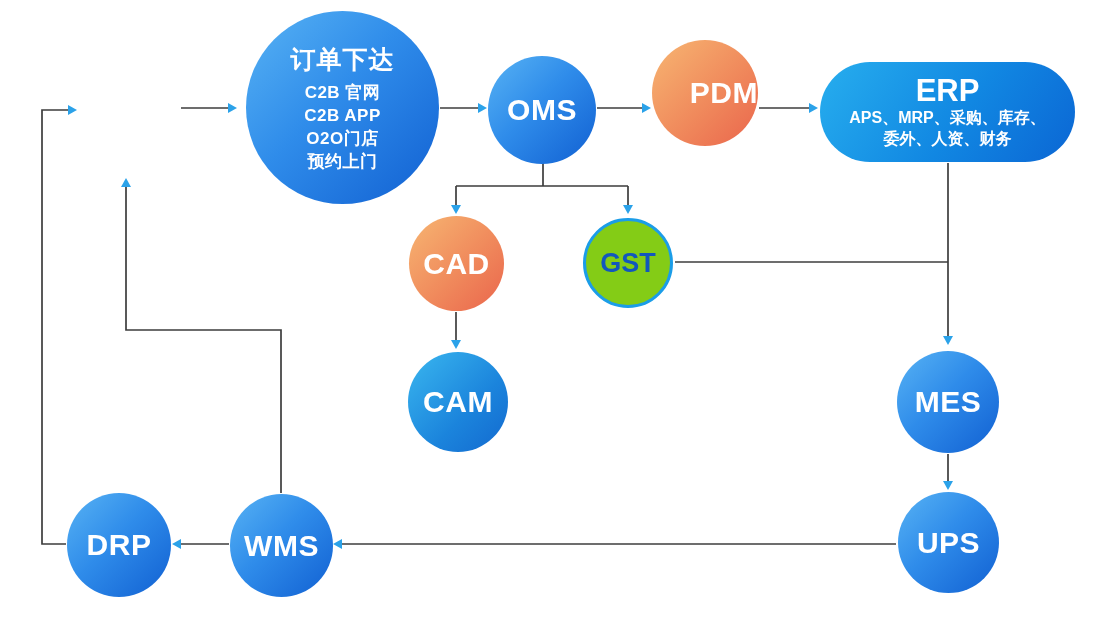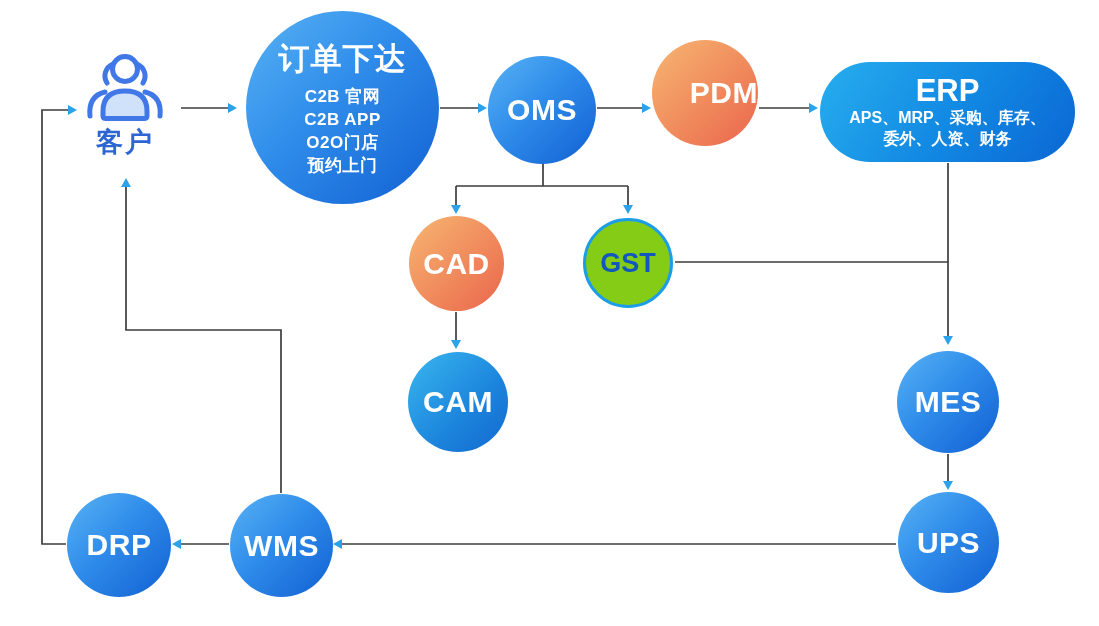--- a/index.html
+++ b/index.html
@@ -10,21 +10,21 @@
   .circle{border-radius:50%;color:#ffffff;font-weight:bold;text-align:center;}
   .blue-grad{background:linear-gradient(135deg,#58b3f4 0%,#2f8cea 45%,#1160d2 100%);}
   .cyan-grad{background:linear-gradient(135deg,#3ab7ef 0%,#1b84dc 60%,#1369cf 100%);}
   .orange-grad{background:linear-gradient(135deg,#f7b672 0%,#f08a5c 55%,#ea654c 100%);}
   .lbl3{font-size:30px;font-weight:bold;letter-spacing:0.5px;}
 
   .n-customer{left:66px;top:54px;width:118px;}
   .customer-label{font-size:27px;font-weight:bold;color:#2d65d3;margin-top:2px;letter-spacing:2px;}
 
   .n-order{left:246px;top:11px;width:193px;height:193px;}
-  .order-title{font-size:31px;font-weight:bold;margin-bottom:5px;letter-spacing:1px;}
+  .order-title{font-size:25px;font-weight:bold;margin-bottom:5px;letter-spacing:1px;}
   .order-line{font-size:17px;font-weight:bold;line-height:23px;letter-spacing:0.5px;}
 
   .n-oms{left:488px;top:56px;width:108px;height:108px;}
   .n-pdm{left:652px;top:40px;width:106px;height:106px;align-items:flex-end;}
 
   .n-erp{left:820px;top:62px;width:255px;height:100px;border-radius:50px;color:#fff;
          background:linear-gradient(125deg,#27aeee 0%,#1187e2 55%,#0b66d4 100%);}
   .erp-title{font-size:31px;font-weight:bold;line-height:32px;}
   .erp-sub{font-size:16px;font-weight:bold;line-height:21px;}
 
@@ -69,33 +69,20 @@
       <polygon points="451,205 461,205 456,214"></polygon>
       <polygon points="623,205 633,205 628,214"></polygon>
       <polygon points="451,340 461,340 456,349"></polygon>
       <polygon points="943,336 953,336 948,345"></polygon>
       <polygon points="943,481 953,481 948,490"></polygon>
       <polygon points="342,539 342,549 333,544"></polygon>
       <polygon points="181,539 181,549 172,544"></polygon>
     </g>
   </svg>
 
-  <div class="node n-customer">
-    <svg width="96" height="68" viewBox="0 0 96 68" xmlns="http://www.w3.org/2000/svg">
-      <g stroke="#4078e8" stroke-width="5" stroke-linecap="round" fill="none">
-        <path d="M13,62 Q11,42 28,38"></path>
-        <path d="M83,62 Q85,42 68,38"></path>
-        <path d="M30,29 A13,13 0 0 1 36,10"></path>
-        <path d="M66,29 A13,13 0 0 0 60,10"></path>
-      </g>
-      <path d="M26,62 V57 Q26,37 48,37 Q70,37 70,57 V62 Q70,64.5 67,64.5 H29 Q26,64.5 26,62 Z" fill="#cfe2fa" stroke="#4078e8" stroke-width="5" stroke-linejoin="round"></path>
-      <circle cx="48" cy="15" r="12.5" fill="#ffffff" stroke="#4078e8" stroke-width="5"></circle>
-    </svg>
-    <div class="customer-label">客户</div>
-  </div>
 
   <div class="node circle blue-grad n-order">
     <div class="order-title">订单下达</div>
     <div class="order-line">C2B 官网</div>
     <div class="order-line">C2B APP</div>
     <div class="order-line">O2O门店</div>
     <div class="order-line">预约上门</div>
   </div>
 
   <div class="node circle blue-grad n-oms">

